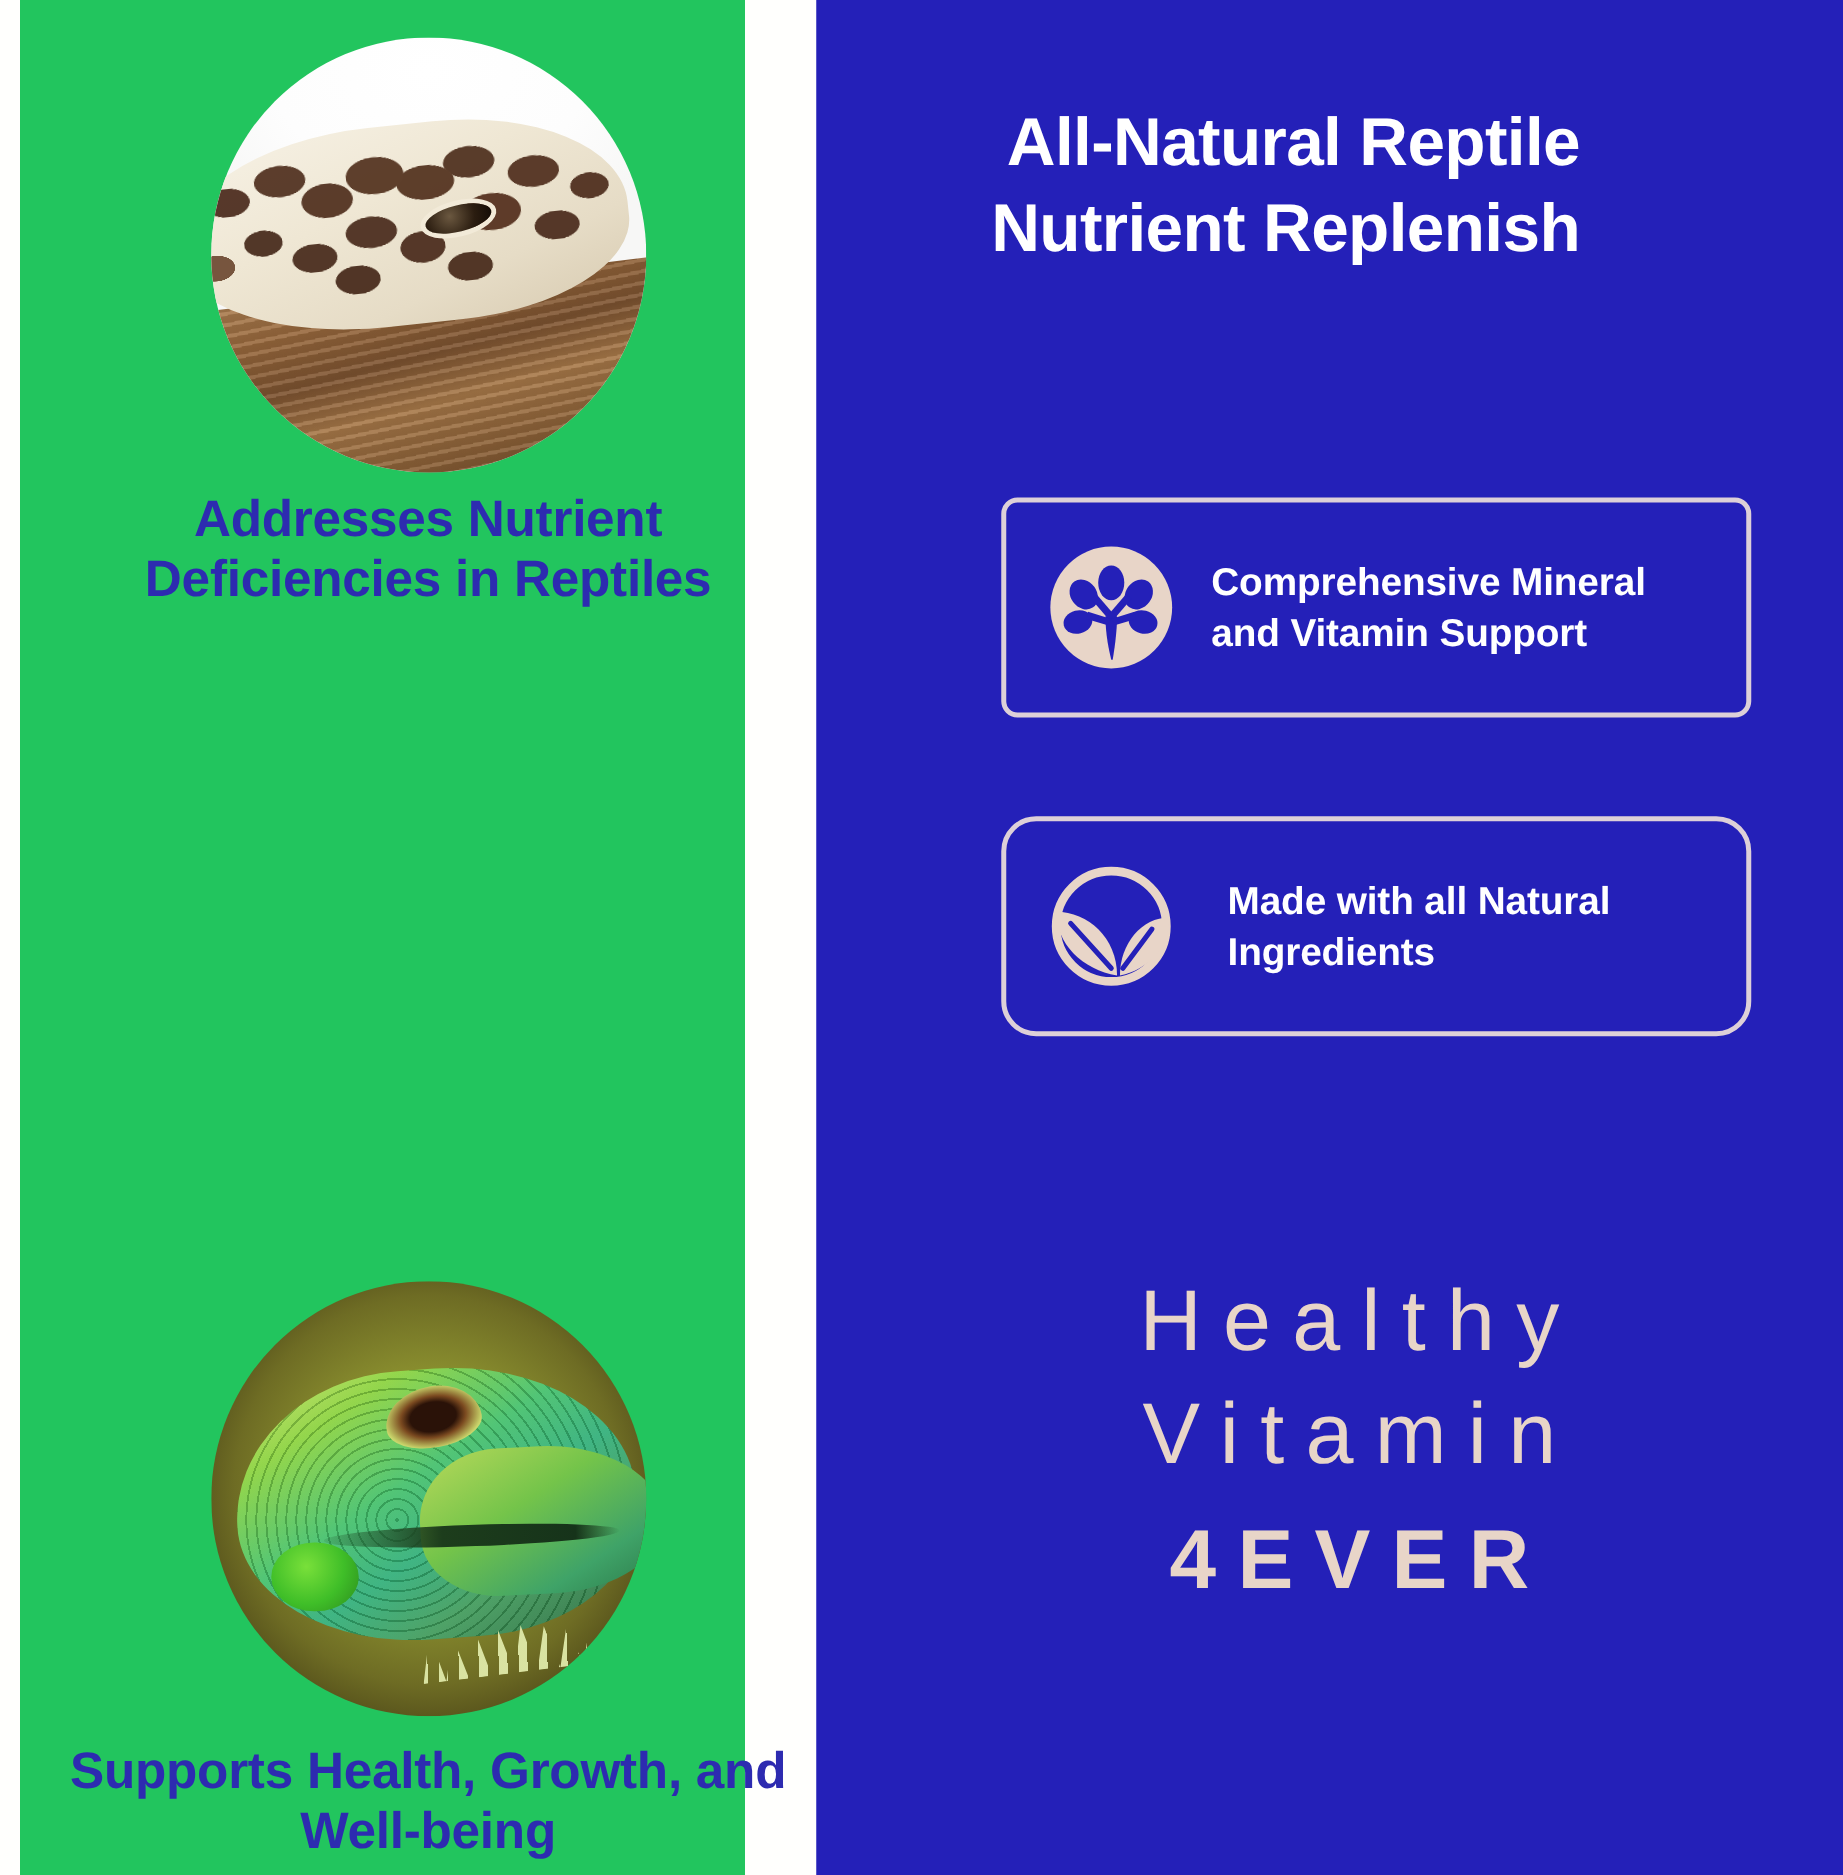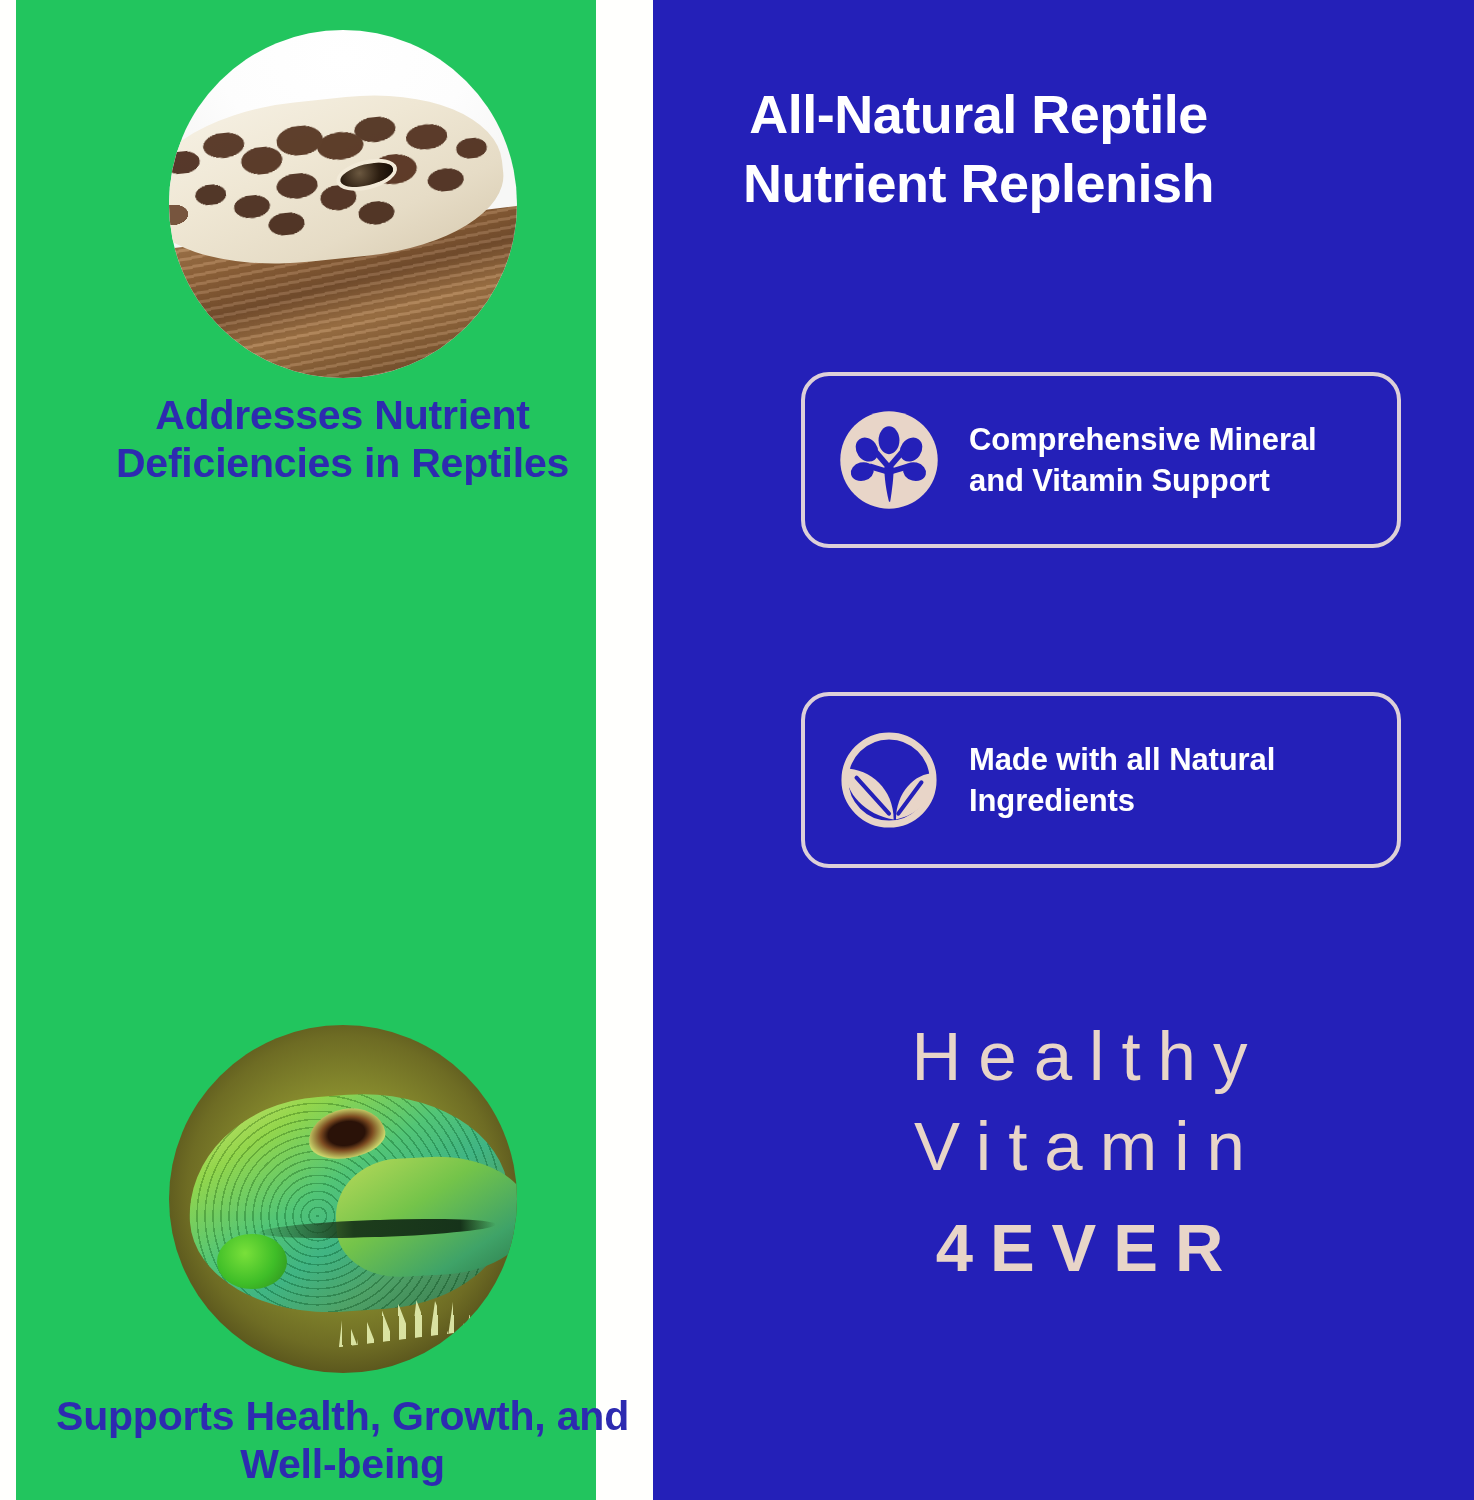--- a/index.html
+++ b/index.html
@@ -328,21 +328,21 @@
     width: 821px;
     height: 1500px;
     background: #2420b8;
   }
 
   .headline {
     position: absolute;
     left: 0;
     top: 80px;
     width: 651px;
-    text-align: center;
+    text-align: right;
     color: #ffffff;
     font-size: 54px;
     font-weight: 700;
     line-height: 1.28;
     letter-spacing: -0.5px;
     padding: 0 40px;
     box-sizing: border-box;
   }
 
   .feature-box {
@@ -350,22 +350,22 @@
     left: 148px;
     width: 600px;
     height: 176px;
     box-sizing: border-box;
     border: 4px solid #ddd0d8;
     border-radius: 28px;
     display: flex;
     align-items: center;
     padding: 0 26px;
   }
-  .feature-box-1 { top: 372px; }
-  .feature-box-2 { top: 692px; }
+  .feature-box-1 { top: 398px; border-radius: 13px; }
+  .feature-box-2 { top: 653px; gap: 13px; }
 
   .feature-icon {
     flex: 0 0 auto;
     width: 116px;
     height: 116px;
     margin-right: 22px;
     display: block;
   }
 
   .feature-text {

